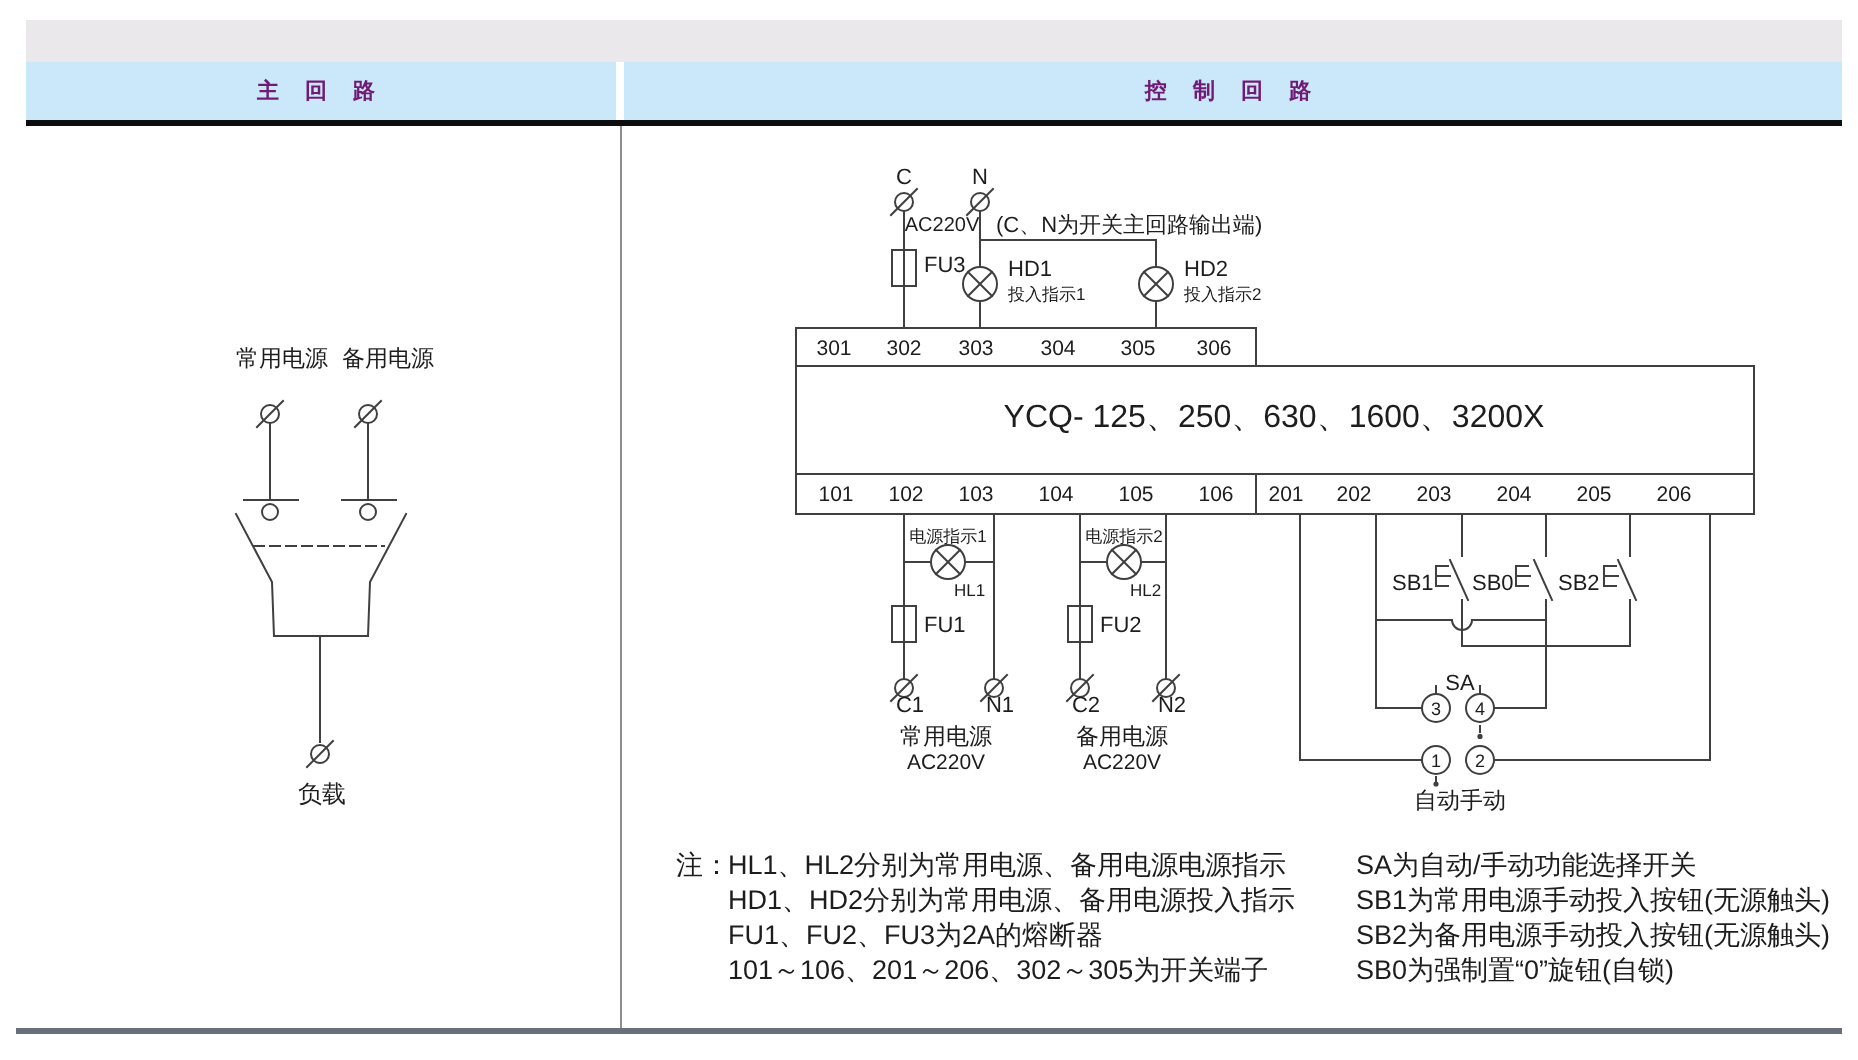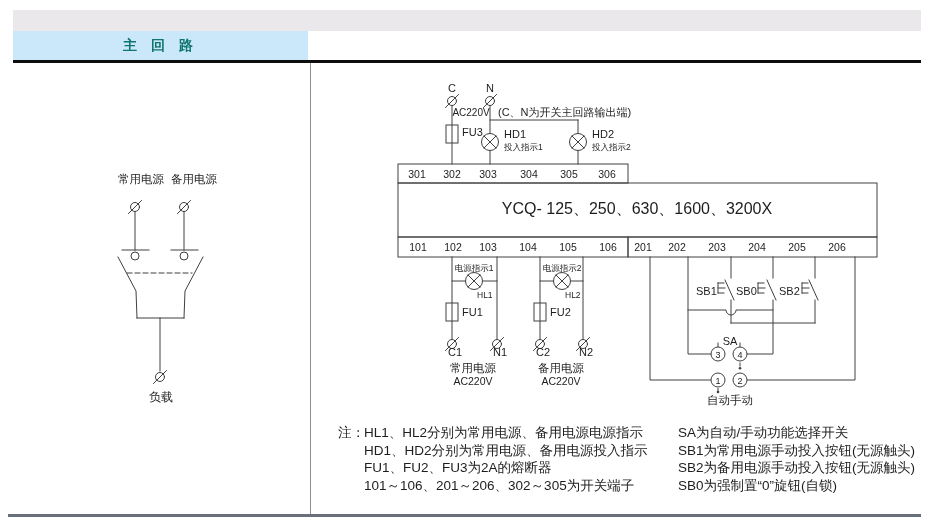--- a/index.html
+++ b/index.html
@@ -2,21 +2,21 @@
 <html><head>
 <meta charset="utf-8">
 <style>
   html,body{margin:0;padding:0;background:#fff;}
   body{font-family:"Liberation Sans","DejaVu Sans",sans-serif;}
   #stage{position:relative;width:929px;height:530px;background:#fff;overflow:hidden;}
   .bar-gray{position:absolute;left:13px;top:10px;width:908px;height:21px;background:#ebe8ec;}
   .bar-blue{position:absolute;top:31px;height:29px;background:#cbe7fa;display:flex;align-items:center;justify-content:center;}
   .bar-blue.left{left:13px;width:295px;}
   .bar-blue.right{left:312px;width:609px;}
-  .bar-title{font-size:14px;font-weight:bold;color:#0f766e;letter-spacing:5px;white-space:pre;}
+  .bar-title{font-size:11px;font-weight:bold;color:#701a75;letter-spacing:5px;white-space:pre;}
   .header-underline{position:absolute;left:13px;top:60px;width:908px;height:3px;background:#0d0d0d;}
   .divider-v{position:absolute;left:310px;top:63px;width:1px;height:451px;background:#8d8d8d;}
   .bottom-line{position:absolute;left:8px;top:514px;width:913px;height:3px;background:#6a6f7c;}
   svg{position:absolute;left:0;top:0;}
   .ln{stroke:#404040;stroke-width:1;fill:none;stroke-linecap:square;}
   .lnw{stroke:#404040;stroke-width:1;fill:#ffffff;}
   .dot{fill:#404040;stroke:none;}
   .dash{stroke-dasharray:5 3;}
   text{fill:#1d1d1d;}
   .mid{text-anchor:middle;}
@@ -32,20 +32,23 @@
 </head>
 <body>
 
 <div id="stage">
 
   <div class="bar-gray"></div>
 
   <div class="bar-blue left">
     <span class="bar-title">主 回 路</span>
   </div>
+  <div class="bar-blue right">
+    <span class="bar-title">控 制 回 路</span>
+  </div>
   <div class="header-underline"></div>
   <div class="divider-v"></div>
   <div class="bottom-line"></div>
 
   <svg width="929" height="530" viewBox="0 0 929 530">
 
     <g>
       <text class="t115 mid" x="141" y="183">常用电源</text>
       <text class="t115 mid" x="194" y="183">备用电源</text>
 

